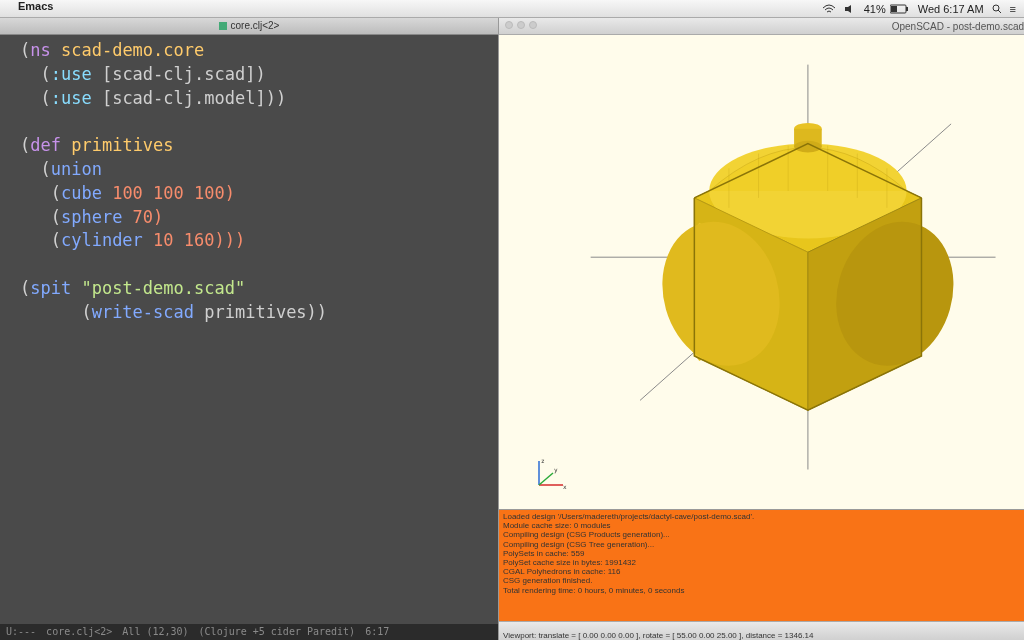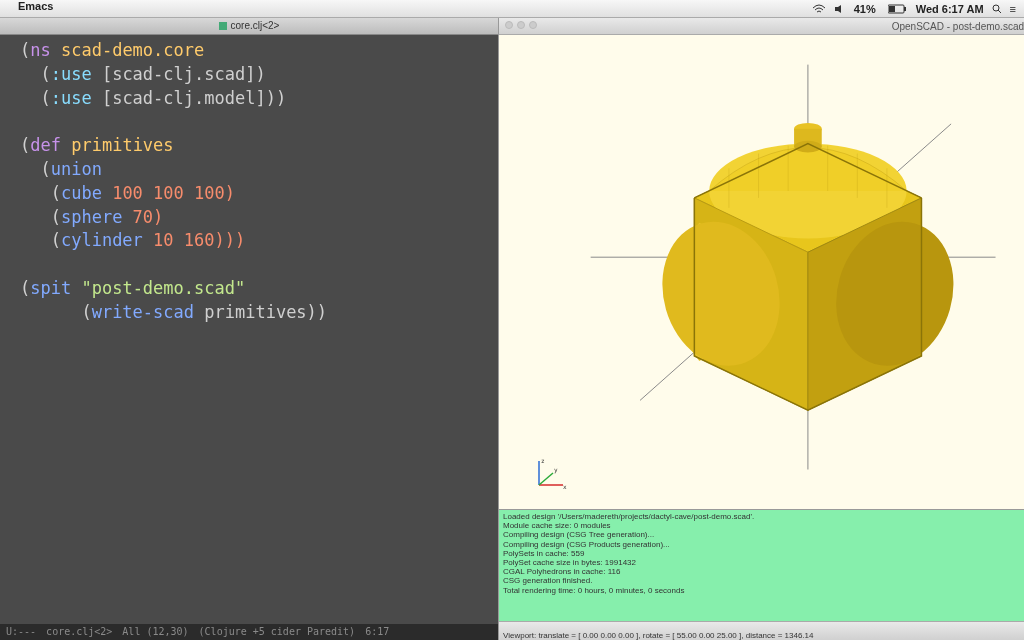--- a/index.html
+++ b/index.html
@@ -14,21 +14,21 @@
   height: 18px; width: 100%;
   background: linear-gradient(#f7f7f7, #e0e0e0);
   border-bottom: 1px solid #aaa;
   display: flex; 
   font-family: -apple-system, "Helvetica Neue", sans-serif;
   font-size: 11px; color: #222;
 }
 .mac-menubar .apple { margin: 0 10px 0 8px; font-size: 12px; }
 .mac-menubar .appname { font-weight: 600; }
 .mac-menubar .spacer { flex: 1; }
-.mac-menubar .status-item { margin-right: 8px; display:inline-flex; align-items:center; gap:12px;font-weight:bold;}
+.mac-menubar .status-item { margin-right: 8px; display:inline-flex; align-items:center; gap:4px;}
 .mac-menubar svg { display:block; }
 .panes { flex: 1; display: flex; min-height: 0; }
 .emacs {
   width: 498px;
   background: #4a4a4a;
   display: flex; flex-direction: column;
   color: #ddd;
   font-size: 17px;
   line-height: 1.4;
 }
@@ -72,21 +72,21 @@
   border-bottom:1px solid #aaa; line-height:17px;
   position:relative;
 }
 .traffic { position:absolute; left:6px; top:3px; display:flex; gap:4px;}
 .traffic span{ width:8px;height:8px;border-radius:50%; background:#ccc; border:1px solid #bbb;}
 .viewport {
   flex:1; background:#fffceb;
   position:relative; overflow:hidden;
 }
 .console {
-  height: 112px; background:#86efac;
+  height: 112px; background:#f97316;
   border-top:1px solid #999;
   font-size: 8px; line-height:1.15;
   color:#333; padding:2px 4px;
   font-family: "Helvetica Neue", sans-serif;
   overflow:hidden;
 }
 .console .line { white-space: pre; }
 .statusbar {
   height: 14px; background: linear-gradient(#e9e9e9,#d0d0d0);
   border-top:1px solid #aaa;
@@ -210,22 +210,22 @@
         <line x1="10" y1="30" x2="34" y2="30" stroke="#d42b2b" stroke-width="1.5"></line>
         <line x1="10" y1="30" x2="24" y2="18" stroke="#2bab3a" stroke-width="1.5"></line>
         <text x="12" y="8" font-size="6" fill="#333">z</text>
         <text x="34" y="34" font-size="6" fill="#333">x</text>
         <text x="25" y="17" font-size="6" fill="#333">y</text>
       </svg>
     </div>
     <div class="console">
         <div class="line">Loaded design '/Users/madereth/projects/dactyl-cave/post-demo.scad'.</div>
         <div class="line">Module cache size: 0 modules</div>
+        <div class="line">Compiling design (CSG Products generation)...</div>
         <div class="line">Compiling design (CSG Tree generation)...</div>
-        <div class="line">Compiling design (CSG Products generation)...</div>
         <div class="line">PolySets in cache: 559</div>
         <div class="line">PolySet cache size in bytes: 1991432</div>
         <div class="line">CGAL Polyhedrons in cache: 116</div>
         <div class="line">CSG generation finished.</div>
         <div class="line">Total rendering time: 0 hours, 0 minutes, 0 seconds</div>
       </div>
     <div class="statusbar">Viewport: translate = [ 0.00 0.00 0.00 ], rotate = [ 55.00 0.00 25.00 ], distance = 1346.14</div>
   </div>
 </div>
 

